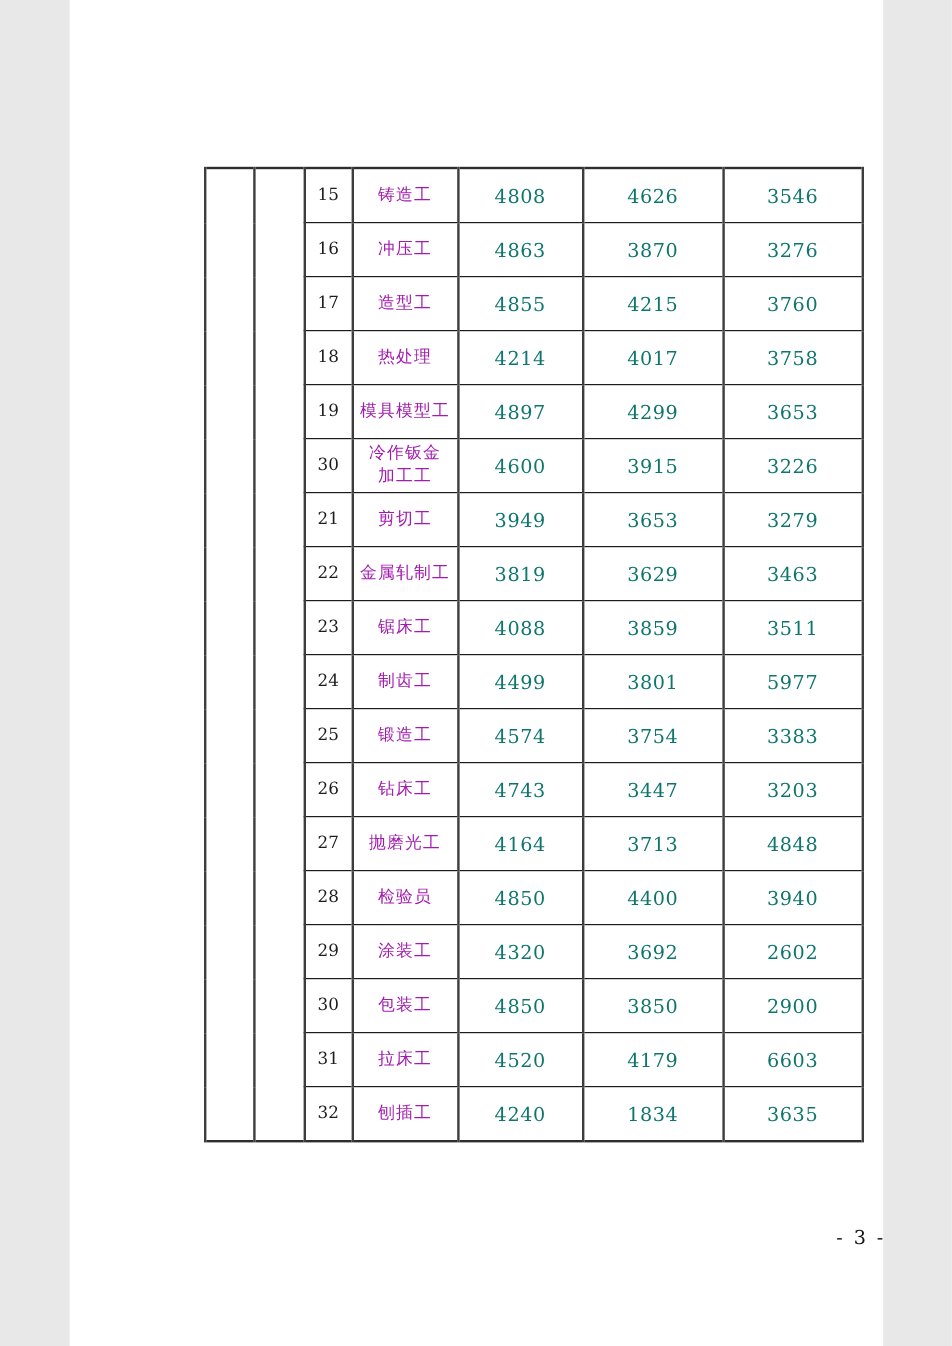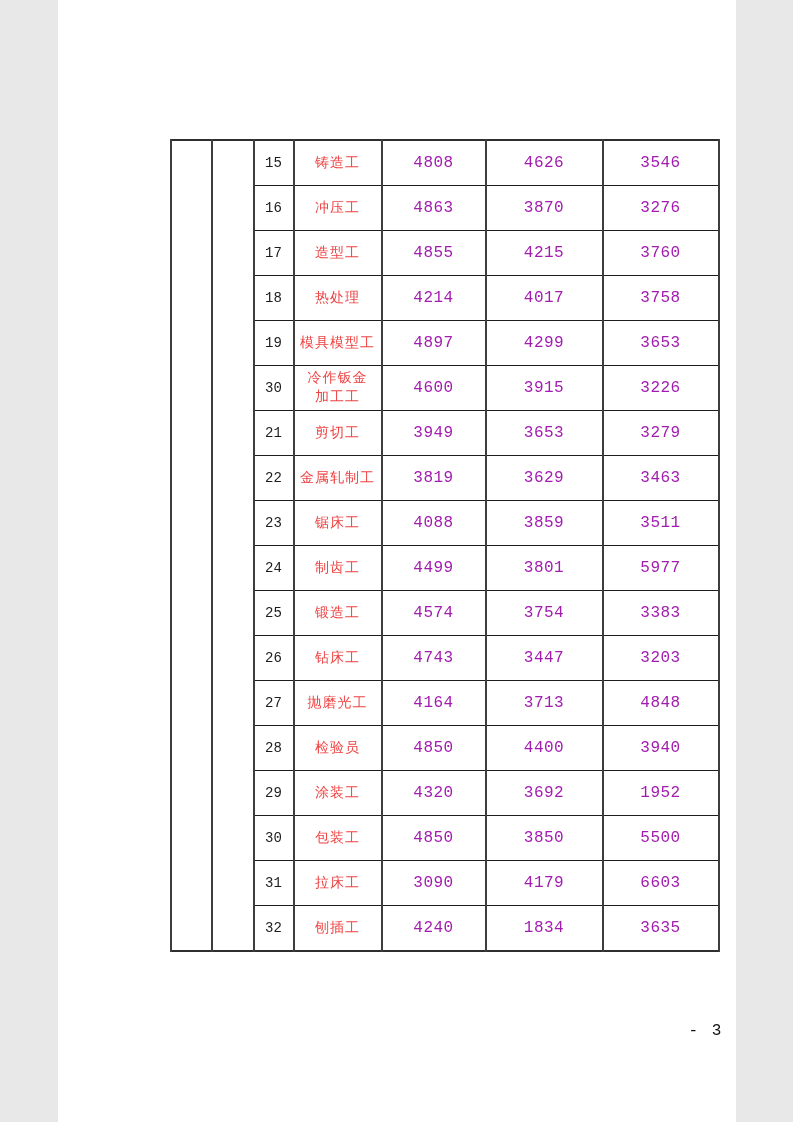--- a/index.html
+++ b/index.html
@@ -9,21 +9,20 @@
     font-family: "DejaVu Serif", "Liberation Serif", serif;
   }
   .page {
     position: relative;
     width: 678px;
     height: 1122px;
     margin: 0 auto;
     background: #ffffff;
     overflow: hidden;
     color: #1a1a1a;
-    font-family: Liberation Mono, monospace;
   }
   .salary-table {
     position: absolute;
     left: 112px;
     top: 139px;
     width: 548px;
     border-collapse: collapse;
     table-layout: fixed;
     border: 2px solid #2e2e2e;
   }
@@ -44,26 +43,26 @@
   }
   .c-no {
     font-size: 14px;
     color: #1c1c1c;
   }
   .c-name {
     font-size: 14px;
     letter-spacing: 1px;
     white-space: pre-line;
     line-height: 19px;
-    color: #ef4444;
+    color: #a21caf;
   }
   .c-val {
     font-size: 16px;
     letter-spacing: 0.5px;
-    color: #a21caf;
+    color: #0f766e;
   }
   .page-number {
     position: absolute;
     left: 598px;
     top: 1022px;
     width: 124px;
     text-align: center;
     font-size: 16px;
     letter-spacing: 2px;
     color: #111111;
@@ -184,33 +183,33 @@
       <td class="c-name">检验员</td>
       <td class="c-val">4850</td>
       <td class="c-val">4400</td>
       <td class="c-val">3940</td>
     </tr>
         <tr>
       <td class="c-no">29</td>
       <td class="c-name">涂装工</td>
       <td class="c-val">4320</td>
       <td class="c-val">3692</td>
-      <td class="c-val">1952</td>
+      <td class="c-val">2602</td>
     </tr>
         <tr>
       <td class="c-no">30</td>
       <td class="c-name">包装工</td>
       <td class="c-val">4850</td>
       <td class="c-val">3850</td>
-      <td class="c-val">5500</td>
+      <td class="c-val">2900</td>
     </tr>
         <tr>
       <td class="c-no">31</td>
       <td class="c-name">拉床工</td>
-      <td class="c-val">3090</td>
+      <td class="c-val">4520</td>
       <td class="c-val">4179</td>
       <td class="c-val">6603</td>
     </tr>
         <tr>
       <td class="c-no">32</td>
       <td class="c-name">刨插工</td>
       <td class="c-val">4240</td>
       <td class="c-val">1834</td>
       <td class="c-val">3635</td>
     </tr>

